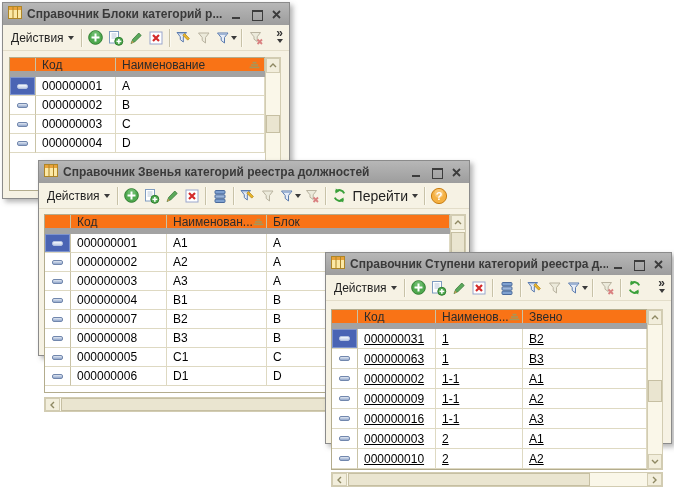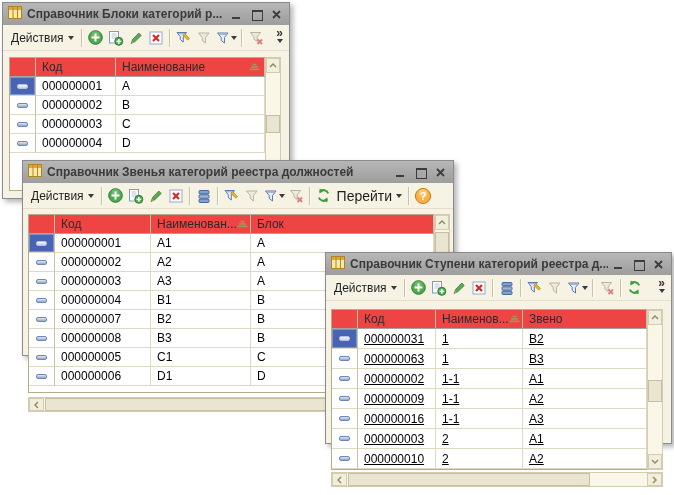--- a/index.html
+++ b/index.html
@@ -36,21 +36,21 @@
               line-height:9px; font-size:12px; font-weight:bold; color:#333; padding-right:2px; }
   .overflow .caret { margin-top:1px; }
   .tbtn svg { display:block; }
 
   
   .table { position:absolute; background:#ffffff; border:1px solid #b3ac8d; overflow:hidden; }
   .hrow, .trow { display:grid; }
   .t0 .hrow, .t0 .trow { grid-template-columns:26px 80px 1fr; }
   .t1 .hrow, .t1 .trow { grid-template-columns:26px 96px 100px 1fr; }
   .t2 .hrow, .t2 .trow { grid-template-columns:26px 78px 87px 1fr; }
-  .hrow { height:19px; background:#ef4444; border-bottom:1px solid #a3a3a3; }
+  .hrow { height:19px; background:#f97316; border-bottom:6px solid #a3a3a3; }
   .hcell { display:flex; align-items:center; font-size:12px; color:#2b2b2b;
            padding-left:6px; border-right:1px solid #c9c3a6; white-space:nowrap; overflow:hidden; }
   .hcell .sort { margin-left:auto; margin-right:4px; flex:none; }
   .hcell.mh { padding:0; }
   .trow { height:19px; }
   .t2 .trow { height:20px;text-decoration:underline; }
   .cell { font-size:12px; color:#000; padding-left:6px; display:flex; align-items:center;
           border-right:1px solid #ded9c2; border-bottom:1px solid #ded9c2;
           white-space:nowrap; overflow:hidden; }
   .mcell { background:#fff; display:flex; align-items:center; justify-content:center;
@@ -209,21 +209,21 @@
       </span>
     <span class="sthumb" style="left:0;top:57px;width:14px;height:18px"></span>
     <span class="sbtn" style="left:0;bottom:0;width:14px;height:15px">
         <svg width="8" height="5">
           <polyline points="1,1 4,4 7,1" stroke="#8e8862" stroke-width="1.4" fill="none"></polyline>
         </svg>
       </span>
   </div>
 </div>
 
-<div class="window" style="left:22px; top:160px; width:432px; height:196px; z-index:2">
+<div class="window" style="left:38px; top:160px; width:432px; height:196px; z-index:2">
   <div class="titlebar">
     <span><svg width="14" height="13">
           <rect x="0.5" y="0.5" width="13" height="12" fill="#fce9a6" stroke="#ae8526"></rect>
           <rect x="1" y="1" width="12" height="3" fill="#e9a23a"></rect>
           <line x1="5" y1="1" x2="5" y2="12" stroke="#ae8526"></line>
           <line x1="9.5" y1="1" x2="9.5" y2="12" stroke="#ae8526"></line>
         </svg></span>
     <span class="title">Справочник Звенья категорий реестра должностей</span>
     <span class="winbtns">
       <span class="wb wb-min"></span>

